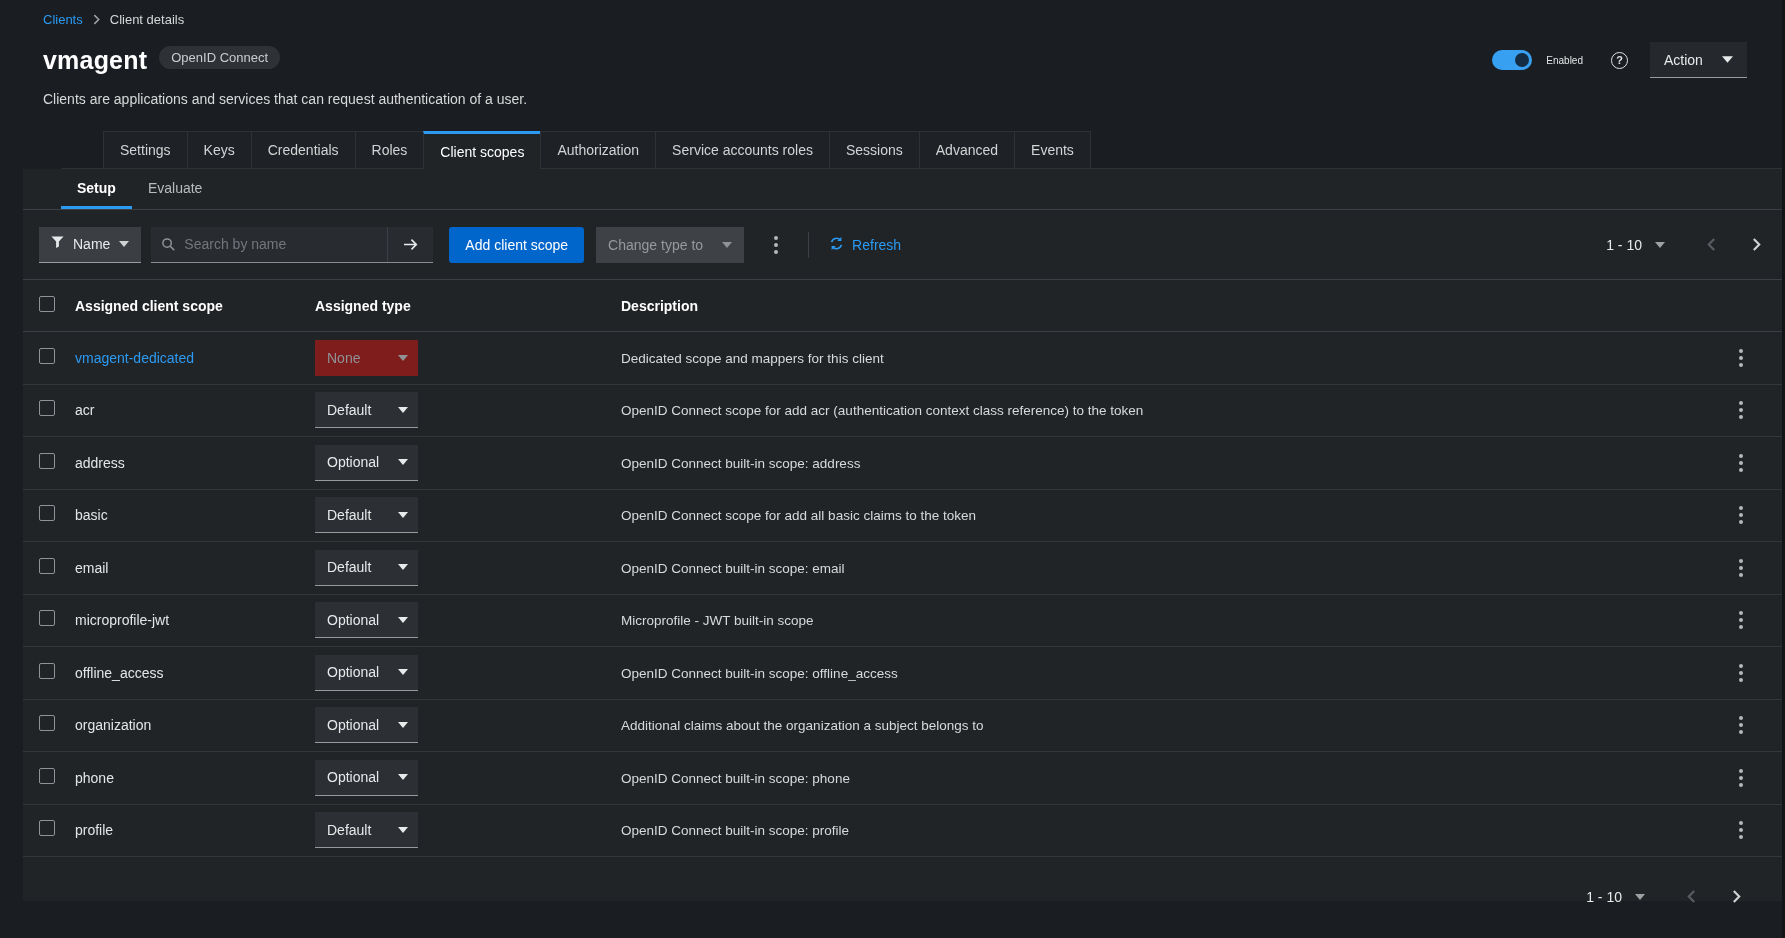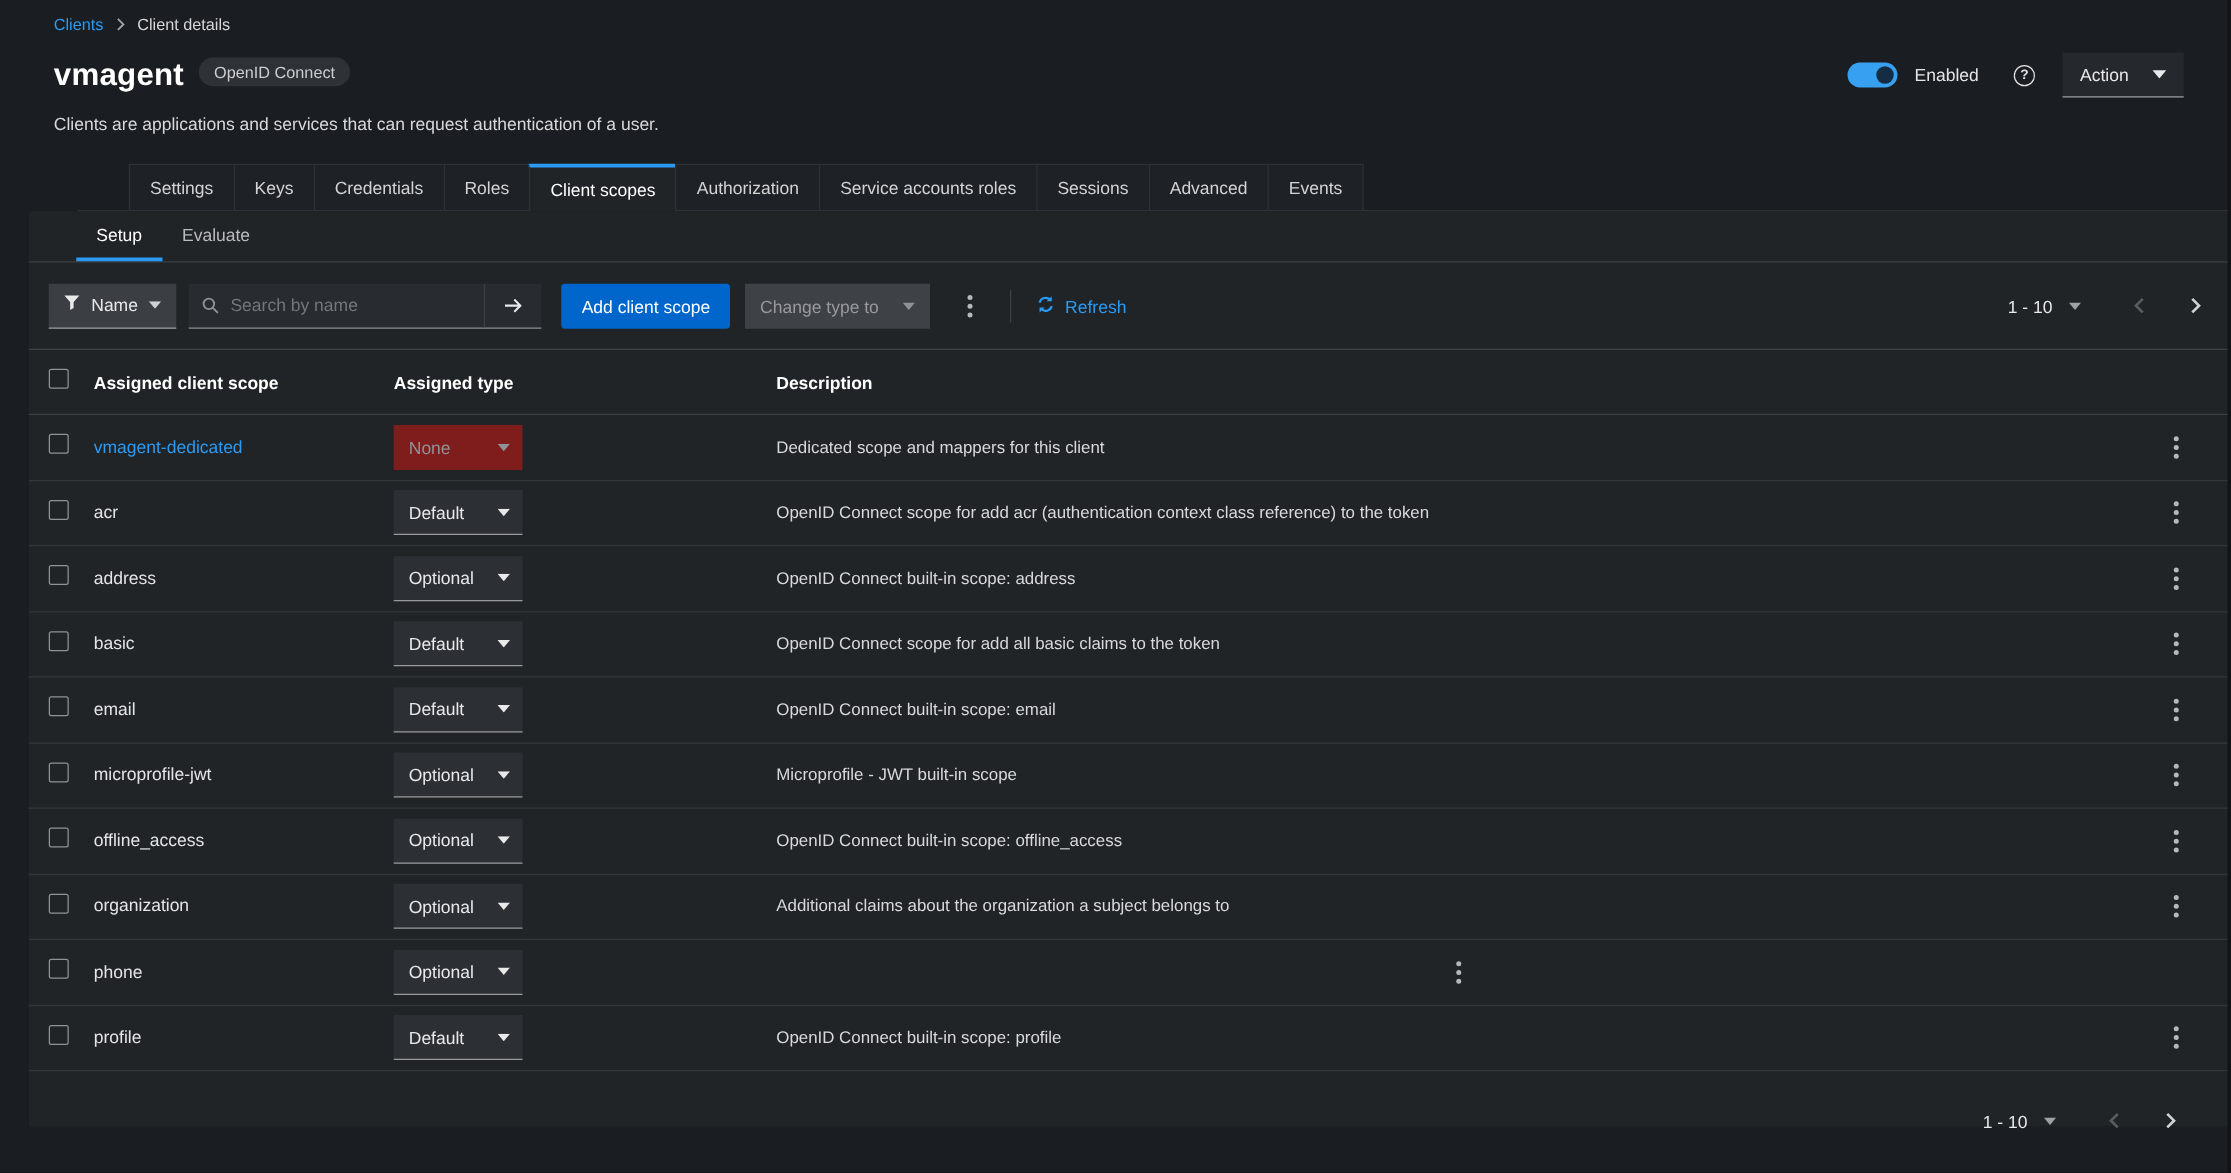--- a/index.html
+++ b/index.html
@@ -14,38 +14,38 @@
   .breadcrumb a { color:#2b9af3; text-decoration:none; cursor:pointer; }
   .crumb-sep { display:inline-flex; color:#9fa1a4; }
   .crumb-current { color:#d6d7d8;text-align:center; }
   .title-row { display:flex; justify-content:space-between; align-items:center; margin-top:15px; }
   .title-left { display:flex; align-items:flex-start; }
   h1 { font-size:25px; font-weight:700; color:#fff; letter-spacing:.2px; }
   .badge { margin-left:12px; background:#2e3237; color:#cbcdce; font-size:13px; padding:4px 12px; border-radius:14px; }
   .title-right { display:flex; align-items:center; }
   .switch { position:relative; width:40px; height:20px; border-radius:10px; background:#37a0f0; display:inline-block; cursor:pointer; }
   .switch .knob { position:absolute; top:3px; right:3px; width:14px; height:14px; border-radius:50%; background:#142c44; }
-  .switch-label { margin-left:14px; font-size:14px; color:#e4e5e6; }
+  .switch-label { margin-left:14px; font-size:10px; color:#e4e5e6; }
   .help-icon { margin-left:28px; width:17px; height:17px; border:1.5px solid #e2e3e4; border-radius:50%; display:inline-flex; align-items:center; justify-content:center; font-size:11px; font-weight:700; color:#e2e3e4; cursor:pointer; }
   .action-btn { margin-left:22px; display:flex; align-items:center; justify-content:space-between; gap:14px; min-width:97px; height:36px; padding:0 14px; background:#25282d; border:none; border-bottom:1px solid #9a9da0; color:#e8e9ea; font-size:14px; cursor:pointer; }
   .page-desc { margin-top:13px; font-size:14px; color:#d8d9da; }
 
   
   .tabbar { display:flex; align-items:flex-end; height:38px; margin-top:24px;margin-left:39px; }
   .tab-lead { width:41px; align-self:stretch; border-bottom:1px solid #2e3136; }
   .tab-filler { flex:1; align-self:stretch; border-bottom:1px solid #2e3136; }
   .tab { height:38px; padding:0 16px; display:flex; align-items:center; font-size:14px; color:#d2d4d5; background:#1e2125; border-top:1px solid #2e3136; border-left:1px solid #2e3136; border-bottom:1px solid #2e3136; border-right:none; cursor:pointer; white-space:nowrap; }
   .tab:last-of-type { border-right:1px solid #2e3136; }
   .tab.active { background:#212427; border-top:3px solid #2b9af3; border-bottom:none; color:#fff; }
 
   
   .panel { background:#212427; height:732px; }
   .subtabs { display:flex; padding-left:38px; height:41px; border-bottom:1px solid #3c4046; }
   .subtab { display:flex; align-items:center; padding:0 16px; font-size:14px; color:#b9bbbd; background:transparent; border:none; border-bottom:3px solid transparent; cursor:pointer; }
-  .subtab.active { color:#fff; border-bottom-color:#2b9af3; }
+  .subtab.active { color:#fff; border-bottom-color:#2b9af3;font-weight:bold; }
 
   
   .toolbar { display:flex; align-items:center; height:70px; padding:0 24px 0 16px; border-bottom:1px solid #3c4046; }
   .filter-btn { display:flex; align-items:center; gap:9px; height:36px; padding:0 12px; background:#3b3f44; border:none; border-bottom:1px solid #9a9da0; color:#e8e9ea; font-size:14px; cursor:pointer; }
   .search-box { display:flex; align-items:center; width:282px; height:36px; background:#282b30; border-bottom:1px solid #8a8d90; margin-left:10px; }
   .search-box .sicon { display:inline-flex; margin:0 8px 0 10px; color:#8f9296; }
   .search-input { flex:1; min-width:0; background:transparent; border:none; outline:none; color:#84cc16; font-size:14px; }
   .search-input::placeholder { color:#73777b; }
   .search-go { width:46px; height:35px; display:flex; align-items:center; justify-content:center; background:transparent; border:none; border-left:1px solid #3c4046; color:#e8e9ea; cursor:pointer; }
   .btn-primary { height:36px; margin-left:16px; padding:0 16px; background:#0066cc; color:#fff; border:none; border-radius:3px; font-size:14px; cursor:pointer; }
@@ -468,20 +468,21 @@
     <div>
       <span class="select">
         <span>Optional</span>
         <span class="caret">
           <svg width="10" height="6" viewBox="0 0 10 6">
                   <polygon points="0,0 10,0 5,6" fill="currentColor"></polygon>
                 </svg>
         </span>
       </span>
     </div>
+    <div><span class="desc-text">OpenID Connect built-in scope: phone</span></div>
     <div class="c-kebab">
       <button class="kebab">
               <i></i>
               <i></i>
               <i></i>
             </button>
     </div>
   </div>
 
   <div class="trow">

